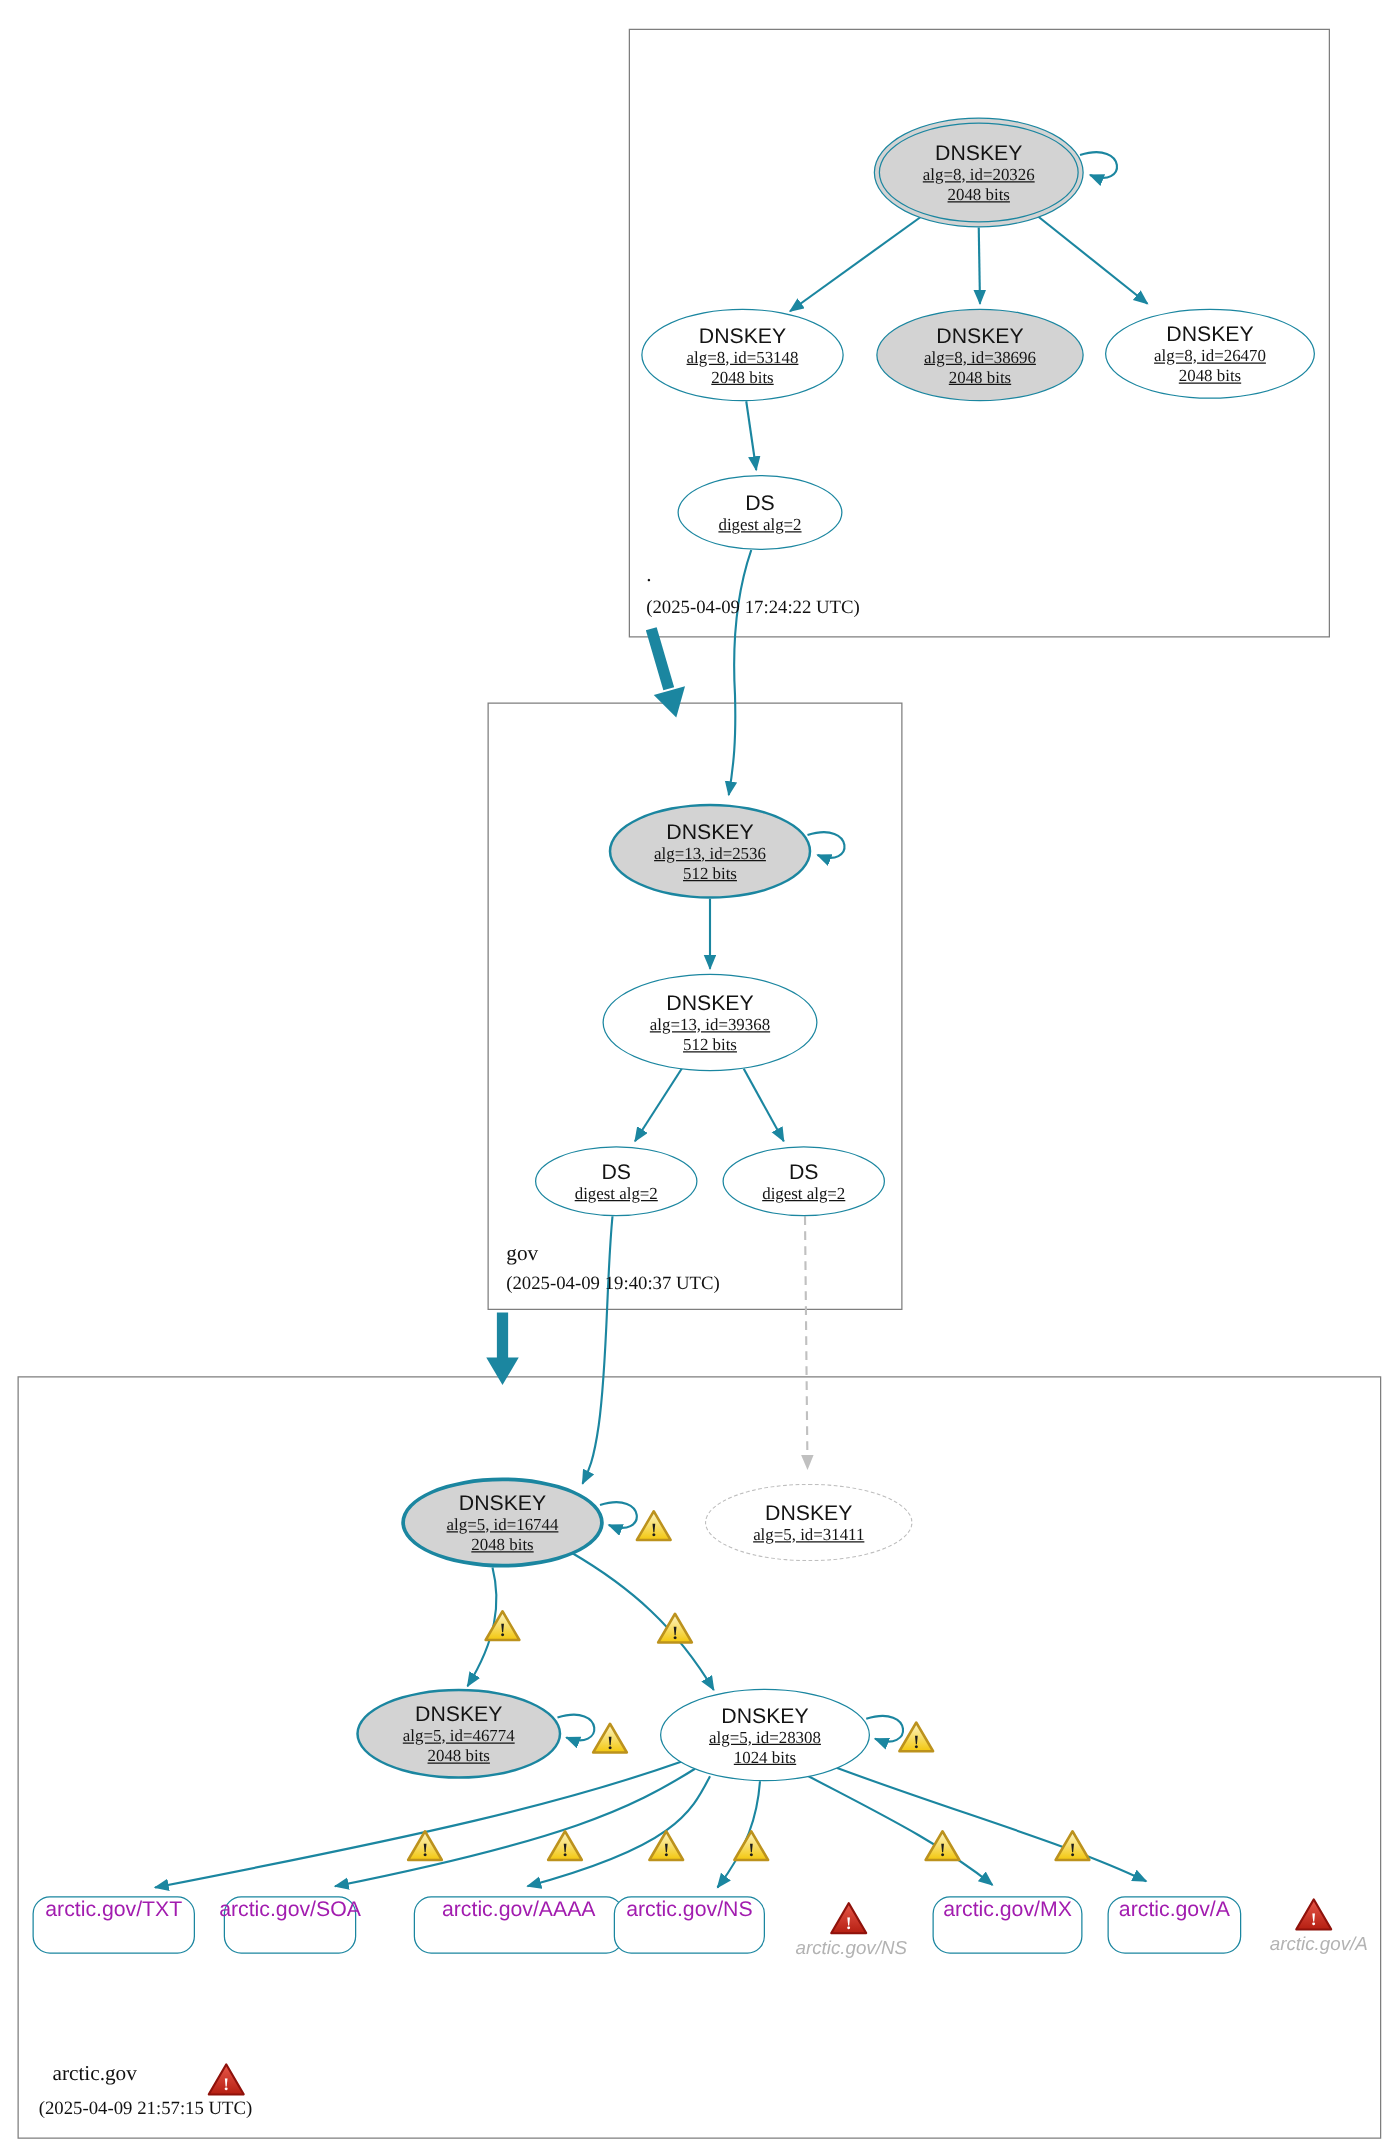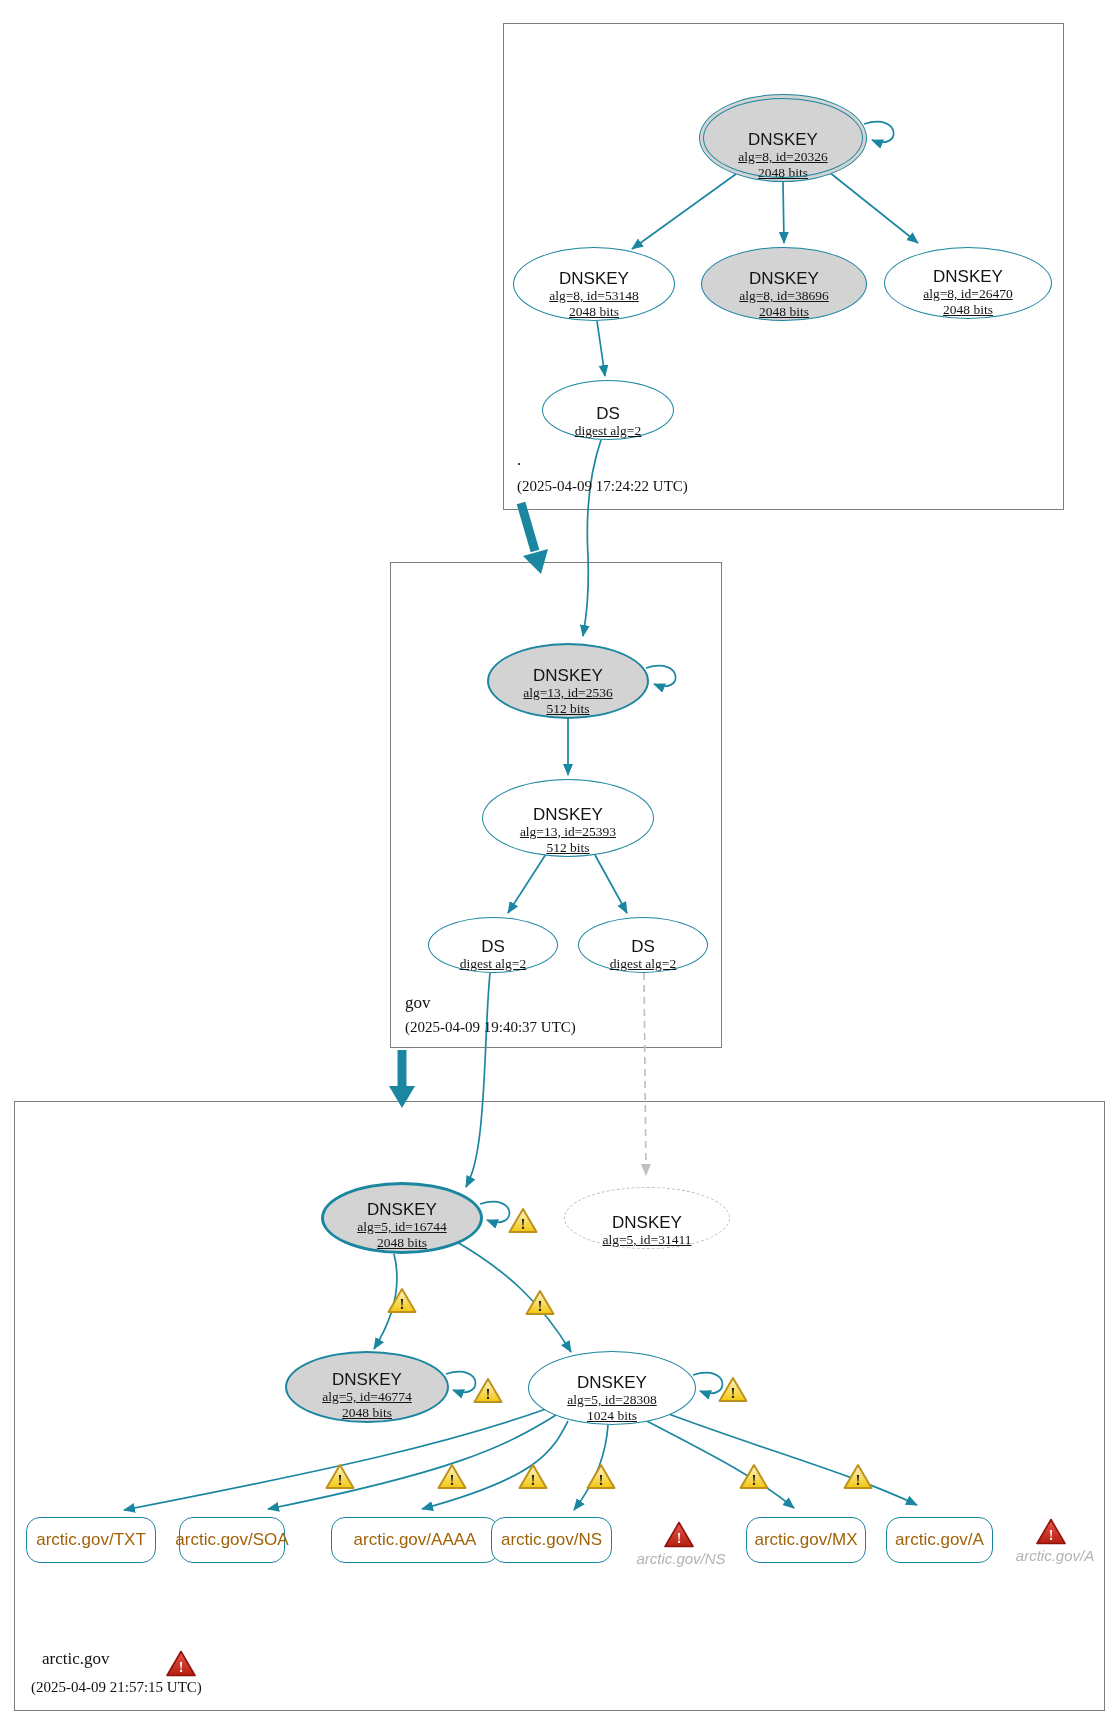--- a/index.html
+++ b/index.html
@@ -1,34 +1,34 @@
 <!DOCTYPE html>
 <html><head>
 <meta charset="utf-8">
 <style>
   html,body{margin:0;padding:0;background:#fff;}
   #canvas{position:relative;width:1119px;height:1725px;background:#fff;overflow:hidden;
           font-family:"Liberation Sans",sans-serif;}
   .zone-box{position:absolute;border:1px solid #7e7e7e;background:transparent;}
   #edges{position:absolute;left:0;top:0;width:1119px;height:1725px;pointer-events:none;}
-  .node{position:absolute;display:flex;flex-direction:column;align-items:center;justify-content:flex-end;
+  .node{position:absolute;display:flex;flex-direction:column;align-items:center;justify-content:center;
         text-align:center;border-radius:50%;box-sizing:border-box;color:#141414;}
   .node .ntitle{font:17px "Liberation Sans",sans-serif;line-height:19px;}
   .node .nmeta{font:13.5px "Liberation Serif",serif;line-height:16px;text-decoration:underline;}
   .key-fill{background:#d3d3d3;}
   .key-white{background:#fff;}
   .bdr{border:1.7px solid #1b86a0;}
   .bdr-med{border:2.4px solid #1b86a0;}
   .bdr-thick{border:3px solid #1b86a0;}
   .bdr-dashed{border:1.7px dashed #bfbfbf;background:#fff;}
   .inner-ring{position:absolute;left:3px;top:3px;right:3px;bottom:3px;border:1.7px solid #1b86a0;
               border-radius:50%;pointer-events:none;}
-  .rrset{position:absolute;display:flex;align-items:center;justify-content:center;box-sizing:border-box;
+  .rrset{position:absolute;display:flex;justify-content:center;box-sizing:border-box;
          border:1.8px solid #1b86a0;border-radius:14px;background:#fff;height:46px;
-         font:17px "Liberation Sans",sans-serif;color:#a16207;}
+         font:17px "Liberation Sans",sans-serif;color:#a21caf;}
   .zone-label{position:absolute;font:17px "Liberation Serif",serif;color:#111;}
   .zone-ts{position:absolute;font:15px "Liberation Serif",serif;color:#111;}
   .ghost-label{position:absolute;font:italic 15px "Liberation Sans",sans-serif;color:#b3b3b3;
                text-align:center;width:130px;}
   svg.warn{position:absolute;width:30px;height:27px;overflow:visible;}
   svg.warn text{font:bold 15px "Liberation Serif",serif;text-anchor:middle;fill:#1c1c1c;}
   svg.err{position:absolute;width:30px;height:27px;overflow:visible;}
   svg.err text{font:bold 14px "Liberation Serif",serif;text-anchor:middle;fill:#fff;}
 </style>
 </head>
@@ -121,21 +121,21 @@
   <div class="zone-label" style="left:517px;top:450px">.</div>
   <div class="zone-ts" style="left:517px;top:478px">(2025-04-09 17:24:22 UTC)</div>
 
   <div class="node key-fill bdr-med" style="left:487px;top:643px;width:162px;height:76px">
     <div class="ntitle">DNSKEY</div>
     <div class="nmeta">alg=13, id=2536</div>
     <div class="nmeta">512 bits</div>
   </div>
   <div class="node key-white bdr" style="left:482px;top:779px;width:172px;height:78px">
     <div class="ntitle">DNSKEY</div>
-    <div class="nmeta">alg=13, id=25393</div>
+    <div class="nmeta">alg=13, id=39368</div>
     <div class="nmeta">512 bits</div>
   </div>
   <div class="node key-white bdr" style="left:428px;top:917px;width:130px;height:56px">
     <div class="ntitle">DS</div>
     <div class="nmeta">digest alg=2</div>
   </div>
   <div class="node key-white bdr" style="left:578px;top:917px;width:130px;height:56px">
     <div class="ntitle">DS</div>
     <div class="nmeta">digest alg=2</div>
   </div>

